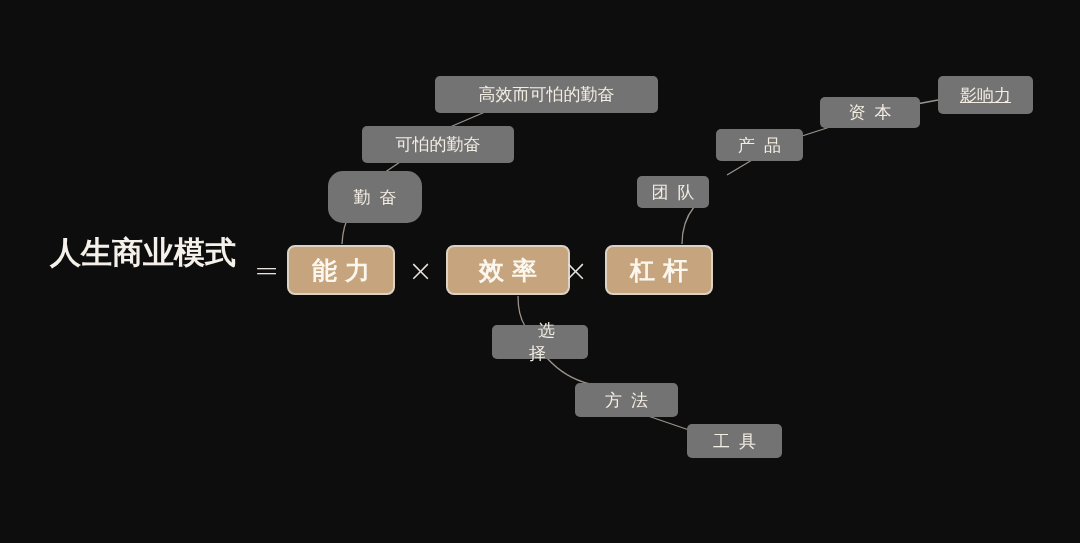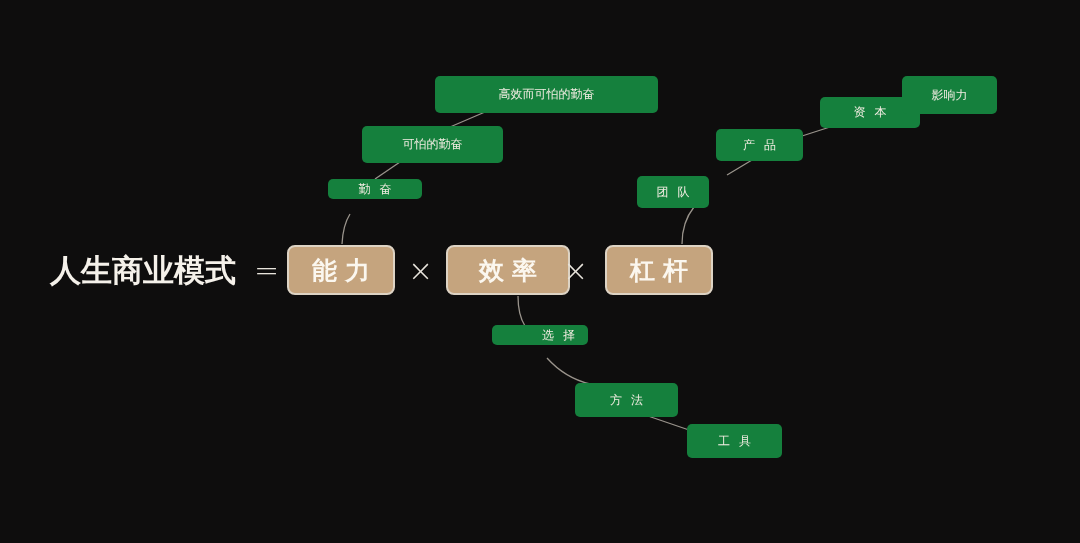--- a/index.html
+++ b/index.html
@@ -1,20 +1,20 @@
 <!DOCTYPE html>
 <html><head>
   <meta charset="utf-8">
   <style>
     html, body { margin: 0; padding: 0; }
     body { width: 1080px; height: 543px; background: #0e0d0d; position: relative; overflow: hidden; font-family: "DejaVu Sans", sans-serif; }
-    .formula-title { position: absolute; left: 50px; top: 249px; font-family: Liberation Serif, serif; font-weight: bold; font-size: 31px; color: #f5f1ea; letter-spacing: 0px; line-height: 44px; }
+    .formula-title { position: absolute; left: 50px; top: 231px; font-family: Liberation Serif, serif; font-weight: bold; font-size: 31px; color: #f5f1ea; letter-spacing: 0px; line-height: 44px; }
     .op { position: absolute; color: #e8e4dc; font-size: 30px; line-height: 44px; top: 249px; font-weight: 300; }
     .main-box { position: absolute; top: 245px; height: 50px; background: #c5a47e; border: 2px solid #ddd3c4; border-radius: 8px; box-sizing: border-box; display: flex; align-items: center; justify-content: center; color: #fbf7ef; font-family: Liberation Serif, serif; font-weight: bold; font-size: 25px; letter-spacing: 8px; text-indent: 8px; }
-    .node { position: absolute; background: #15803d; border-radius: 5px; display: flex; align-items: center; justify-content: center; color: #f3ede3; font-size: 12px; box-sizing: border-box; }
+    .node { position: absolute; background: #737373; border-radius: 5px; display: flex; align-items: center; justify-content: center; color: #f3ede3; font-size: 17px; box-sizing: border-box; }
     .node.spaced { letter-spacing: 9px; text-indent: 9px; }
     svg.links { position: absolute; left: 0; top: 0; }
   </style>
 </head>
 <body>
 
 <svg class="links" width="1080" height="543">
   <g fill="none" stroke="#9a948c" stroke-width="1.3">
     <path d="M342 244 Q343 225 350 214"></path>
     <path d="M375 179 L400 162"></path>
@@ -31,24 +31,24 @@
 
 <div class="formula-title">人生商业模式</div>
 <div class="op" style="left:254px;">=</div>
 
 <div class="main-box" style="left:287px; width:108px;">能力</div>
 <div class="op" style="left:408px;">×</div>
 <div class="main-box" style="left:446px; width:124px;">效率</div>
 <div class="op" style="left:563px;">×</div>
 <div class="main-box" style="left:605px; width:108px;">杠杆</div>
 
-<div class="node spaced" style="left:328px; top:179px; width:94px; height:20px;">勤奋</div>
-<div class="node" style="left:362px; top:126px; width:141px; height:37px;">可怕的勤奋</div>
+<div class="node spaced" style="left:328px; top:171px; width:94px; height:52px;border-radius:15px;">勤奋</div>
+<div class="node" style="left:362px; top:126px; width:152px; height:37px;">可怕的勤奋</div>
 <div class="node" style="left:435px; top:76px; width:223px; height:37px;">高效而可怕的勤奋</div>
 
-<div class="node spaced" style="left:492px; top:325px; width:96px; height:20px;padding-left:37px;">选择</div>
+<div class="node spaced" style="left:492px; top:325px; width:96px; height:34px;padding-left:37px;">选择</div>
 <div class="node spaced" style="left:575px; top:383px; width:103px; height:34px;">方法</div>
 <div class="node spaced" style="left:687px; top:424px; width:95px; height:34px;text-align:center;">工具</div>
 
 <div class="node spaced" style="left:637px; top:176px; width:72px; height:32px;">团队</div>
 <div class="node spaced" style="left:716px; top:129px; width:87px; height:32px;">产品</div>
 <div class="node spaced" style="left:820px; top:97px; width:100px; height:31px;">资本</div>
-<div class="node" style="left:902px; top:76px; width:95px; height:38px;">影响力</div>
+<div class="node" style="left:938px; top:76px; width:95px; height:38px;text-decoration:underline;">影响力</div>
 
 </body></html>

